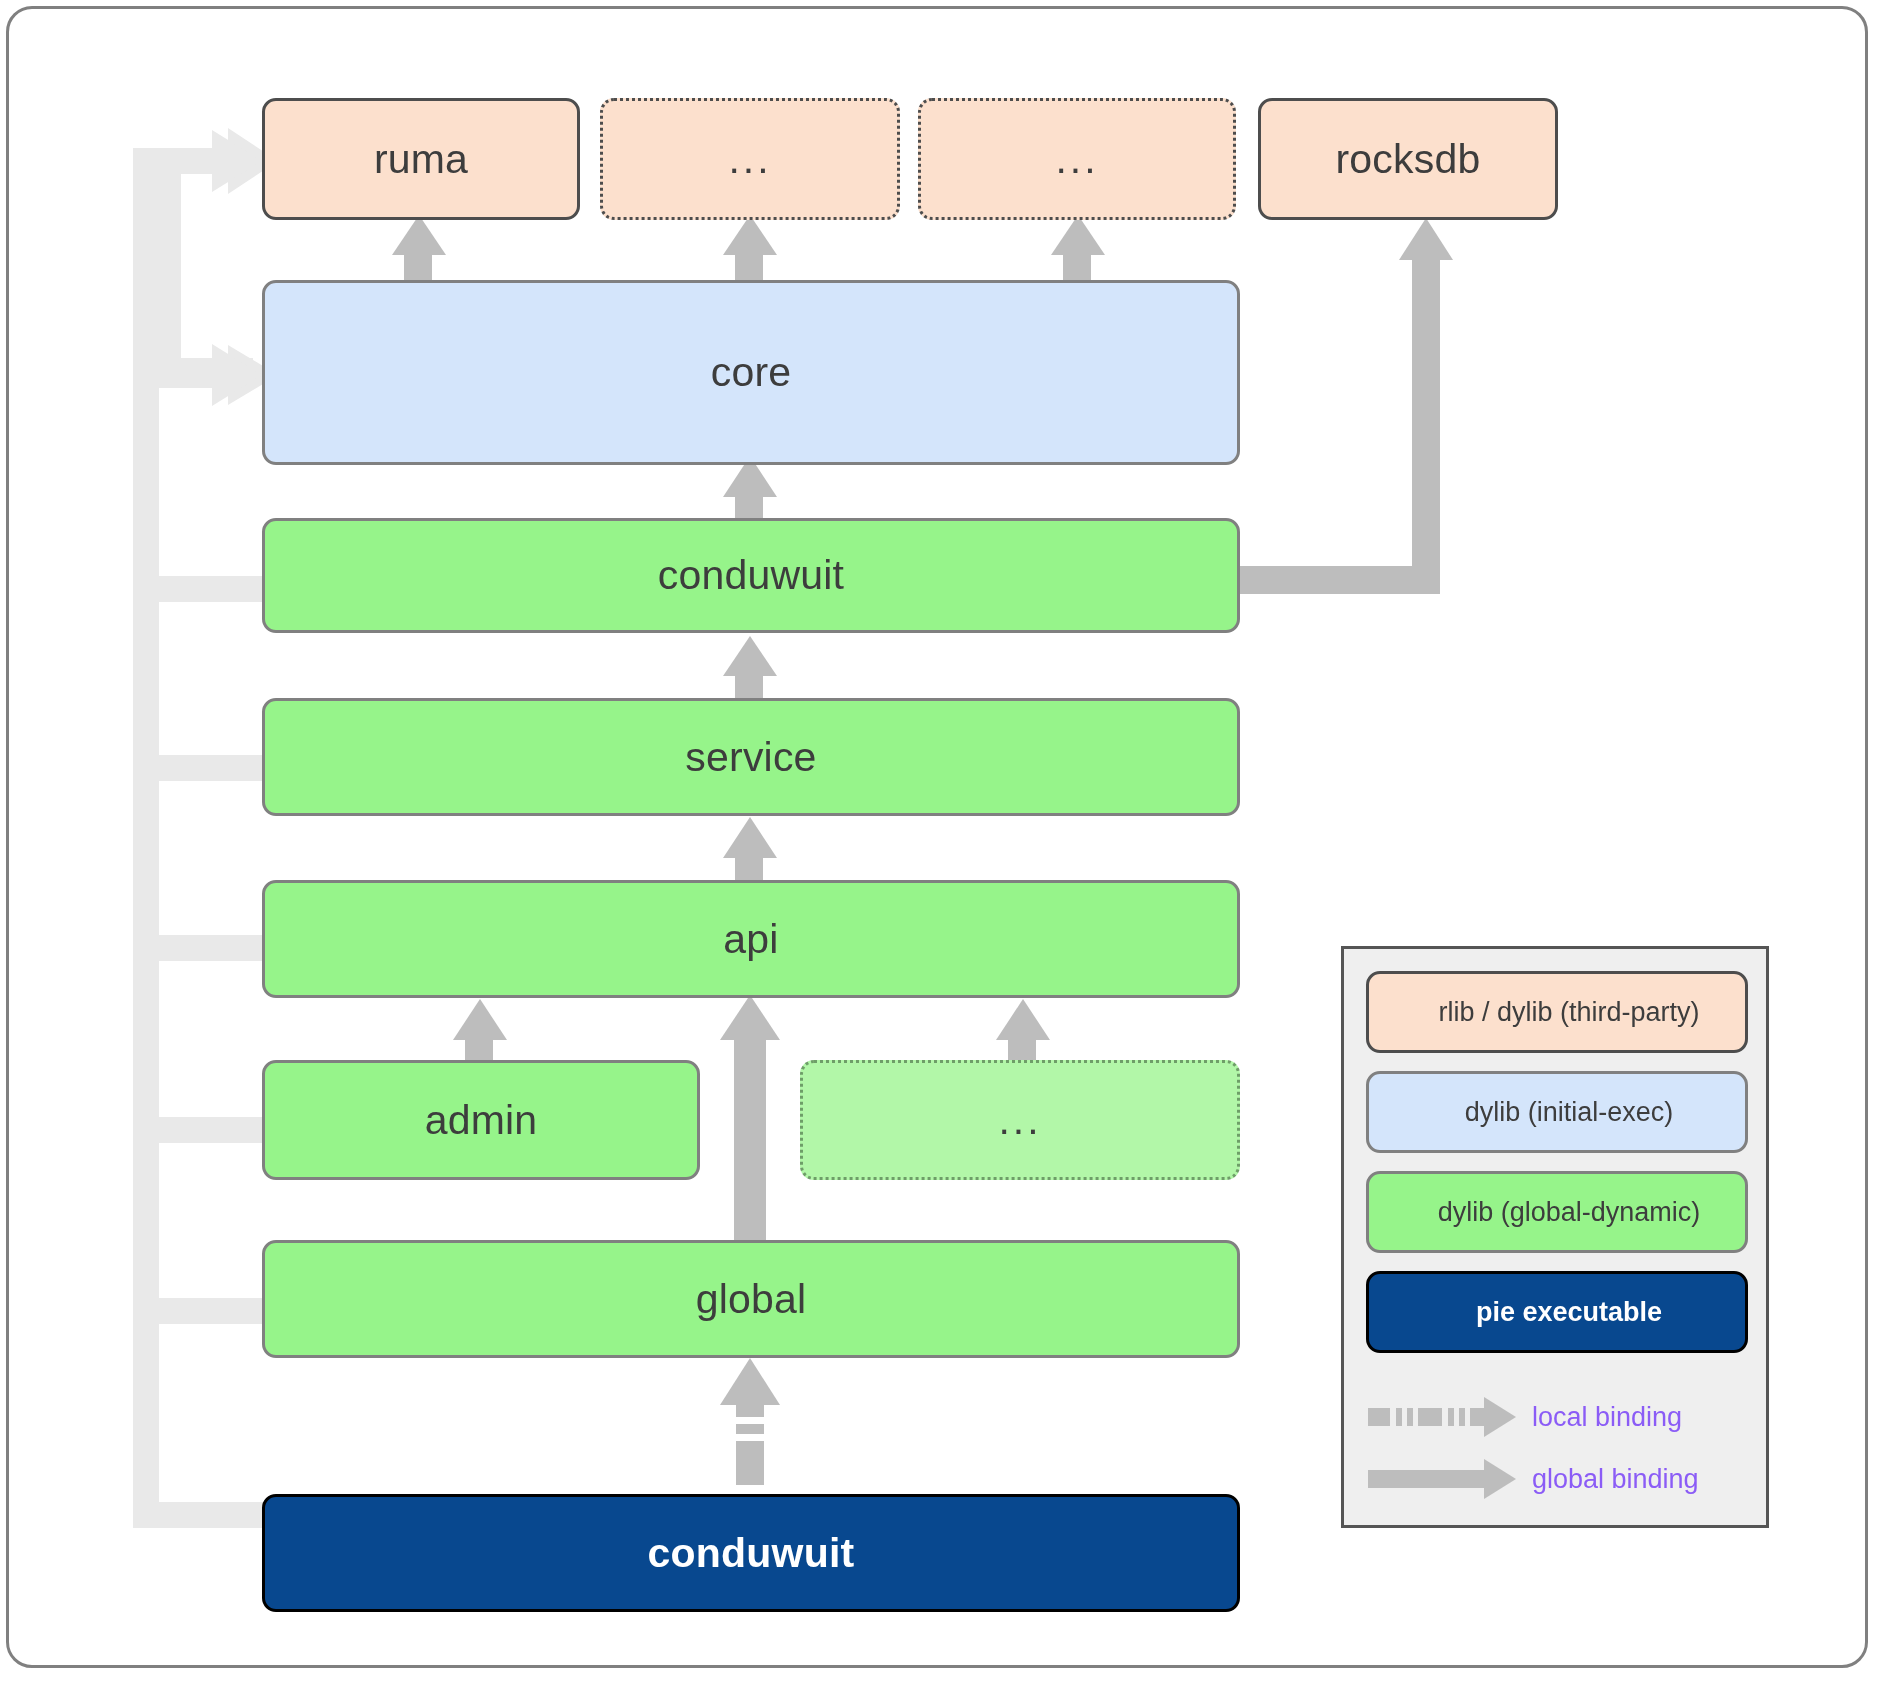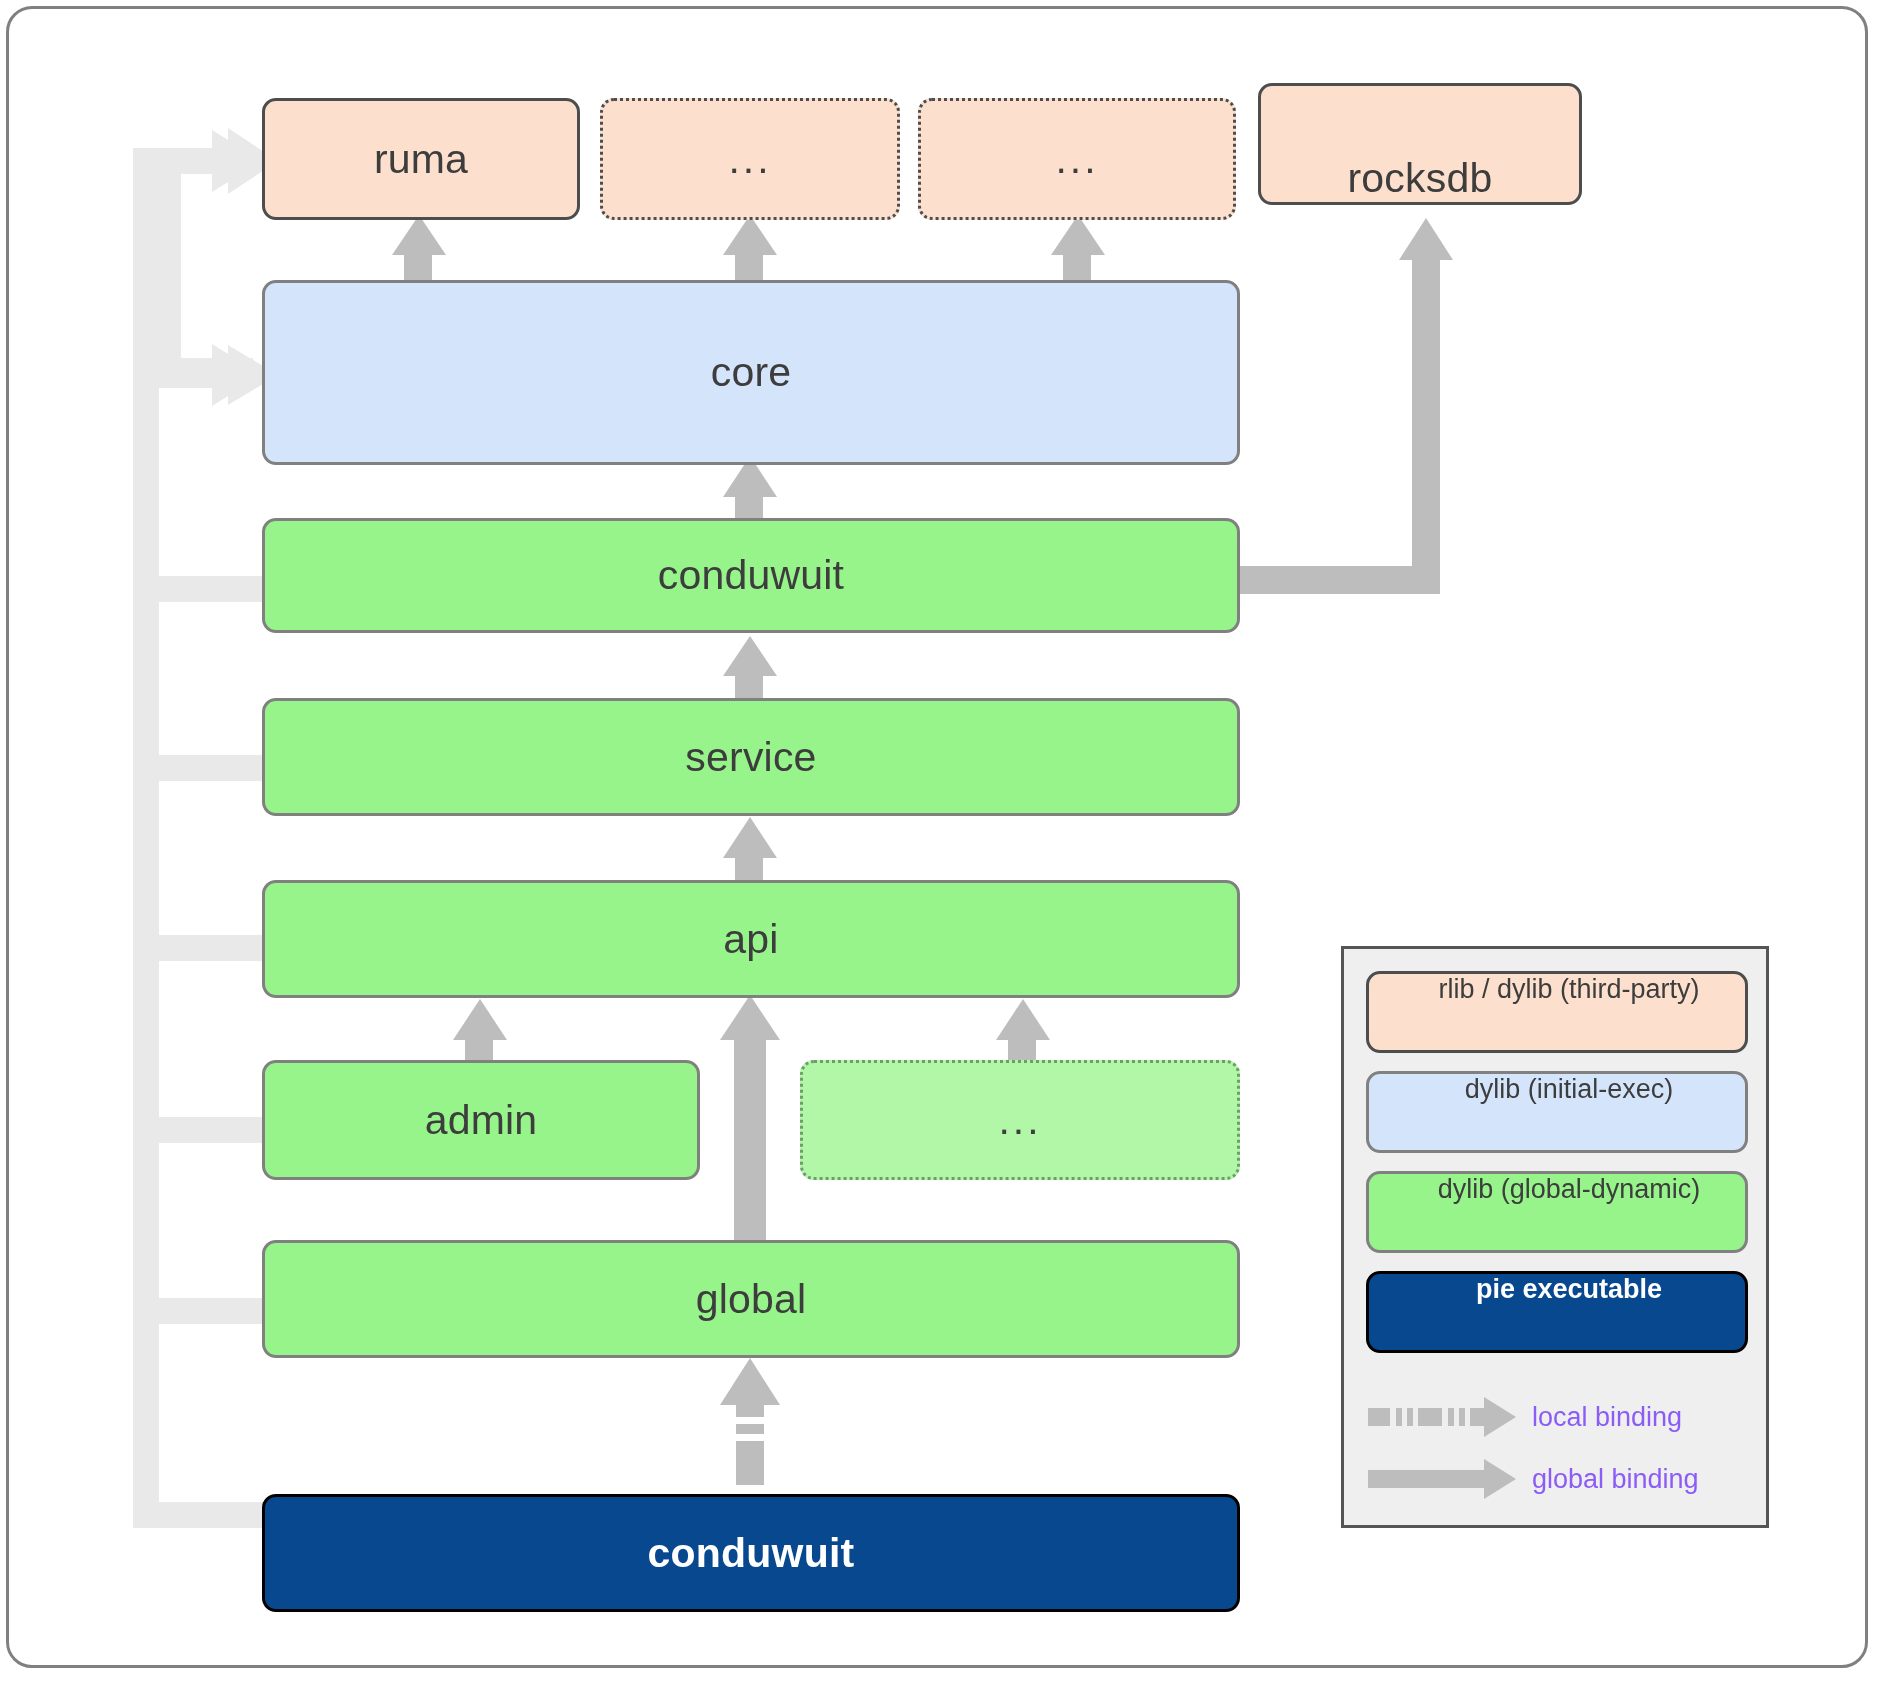--- a/index.html
+++ b/index.html
@@ -88,20 +88,21 @@
     border: 3px solid #555555;
     box-sizing: border-box;
   }
   .lg-box {
     position: absolute;
     left: 22px;
     width: 382px;
     height: 82px;
     box-sizing: border-box;
     display: flex;
+    align-items: center;
     justify-content: center;
     border-radius: 14px;
     font-size: 27px;
     color: #3d3d3d;
     padding-left: 24px;
   }
   .lg-row {
     position: absolute;
     left: 22px;
     width: 386px;
@@ -234,21 +235,21 @@
   </div>
 
   <div class="node third-stub" style="left:600px; top:98px; width:300px; height:122px;">
     <span class="ellipsis">...</span>
   </div>
 
   <div class="node third-stub" style="left:918px; top:98px; width:318px; height:122px;">
     <span class="ellipsis">...</span>
   </div>
 
-  <div class="node third" style="left:1258px; top:83px; width:324px; height:122px;align-items:flex-end;">
+  <div class="node third" style="left:1258px; top:98px; width:300px; height:122px;">
     <span>rocksdb</span>
   </div>
 
   <div class="node initexec" style="left:262px; top:280px; width:978px; height:185px;">
     <span>core</span>
   </div>
 
   <div class="node globaldyn" style="left:262px; top:518px; width:978px; height:115px;">
     <span>conduwuit</span>
   </div>

